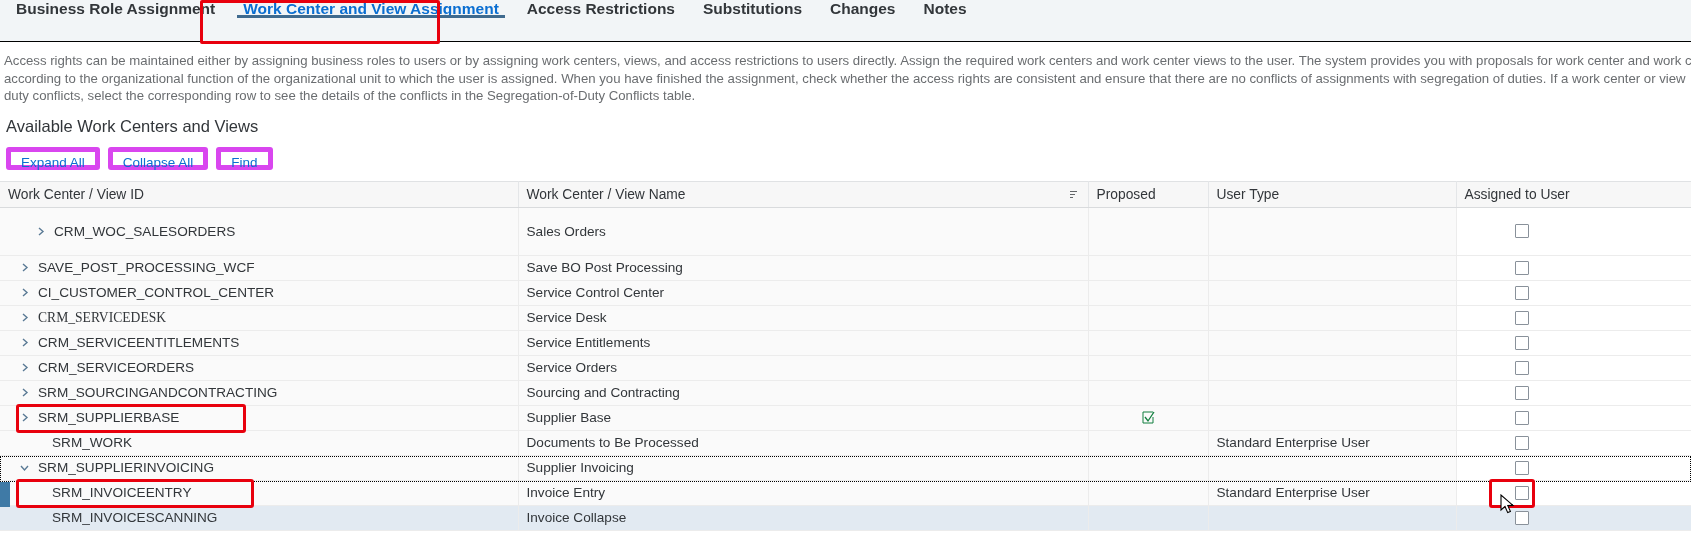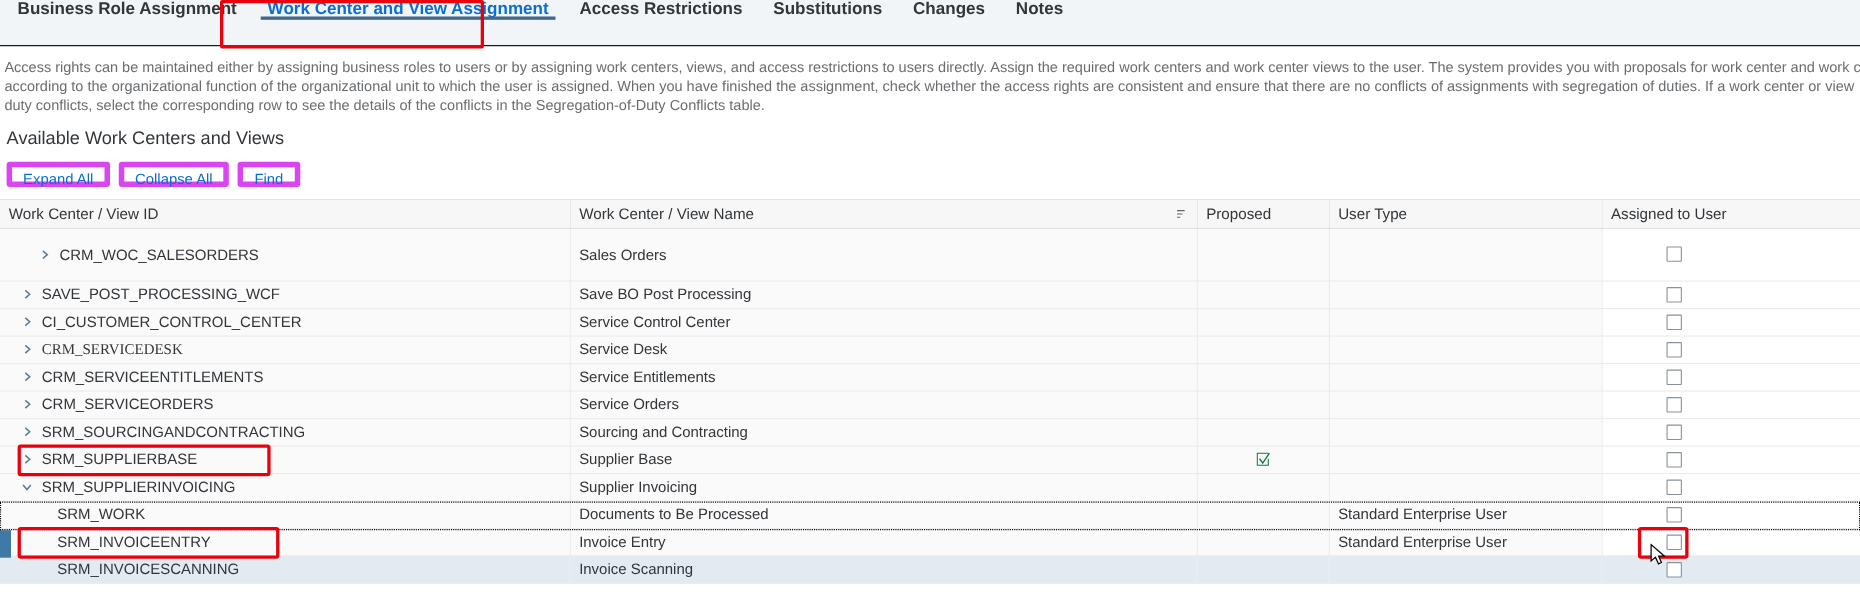--- a/index.html
+++ b/index.html
@@ -472,74 +472,74 @@
           <td><span></span></td>
           <td class="last" style="padding: 0px;">
             <div class="cb-wrap offset">
               <span class="cb"></span>
             </div>
           </td>
         </tr>
         <tr>
           <td style="padding: 0px;">
             <div class="tree-cell">
+              <span class="cell-txt indent-child">SRM_WORK</span>
+            </div>
+          </td>
+          <td><span>Documents to Be Processed</span></td>
+          <td style="padding: 0px;"></td>
+          <td><span>Standard Enterprise User</span></td>
+          <td class="last" style="padding: 0px;">
+            <div class="cb-wrap offset">
+              <span class="cb"></span>
+            </div>
+          </td>
+        </tr>
+        <tr>
+          <td style="padding: 0px;">
+            <div class="tree-cell">
               <span class="chev">
                 <svg width="11" height="11" viewBox="0 0 11 11">
                   <polyline points="2,4 5.5,8 9,4" fill="none" stroke="#5a7a95" stroke-width="1.4"></polyline>
                 </svg>
               </span>
               <span class="cell-txt">SRM_SUPPLIERINVOICING</span>
             </div>
           </td>
           <td><span>Supplier Invoicing</span></td>
           <td style="padding: 0px;"></td>
           <td><span></span></td>
           <td class="last" style="padding: 0px;">
             <div class="cb-wrap offset">
               <span class="cb"></span>
             </div>
           </td>
         </tr>
         <tr>
           <td style="padding: 0px;">
             <div class="tree-cell">
-              <span class="cell-txt indent-child">SRM_WORK</span>
-            </div>
-          </td>
-          <td><span>Documents to Be Processed</span></td>
+              <span class="cell-txt indent-child">SRM_INVOICEENTRY</span>
+            </div>
+          </td>
+          <td><span>Invoice Entry</span></td>
           <td style="padding: 0px;"></td>
           <td><span>Standard Enterprise User</span></td>
           <td class="last" style="padding: 0px;">
             <div class="cb-wrap offset">
               <span class="cb"></span>
             </div>
           </td>
         </tr>
-        <tr>
-          <td style="padding: 0px;">
-            <div class="tree-cell">
-              <span class="cell-txt indent-child">SRM_INVOICEENTRY</span>
-            </div>
-          </td>
-          <td><span>Invoice Entry</span></td>
-          <td style="padding: 0px;"></td>
-          <td><span>Standard Enterprise User</span></td>
-          <td class="last" style="padding: 0px;">
-            <div class="cb-wrap offset">
-              <span class="cb"></span>
-            </div>
-          </td>
-        </tr>
         <tr class="selected">
           <td style="padding: 0px;">
             <div class="tree-cell">
               <span class="cell-txt indent-child">SRM_INVOICESCANNING</span>
             </div>
           </td>
-          <td><span>Invoice Scanning</span></td>
+          <td><span>Invoice Collapse</span></td>
           <td style="padding: 0px;"></td>
           <td><span></span></td>
           <td class="last" style="padding: 0px;">
             <div class="cb-wrap offset">
               <span class="cb"></span>
             </div>
           </td>
         </tr>
       </tbody>
   </table>

